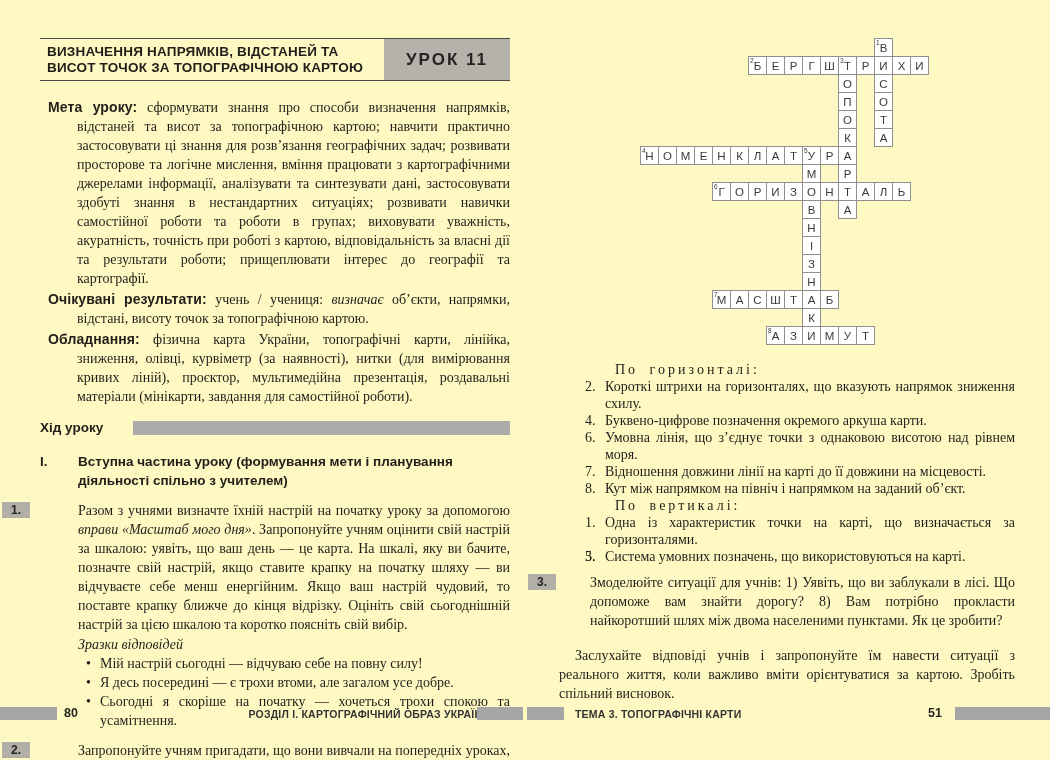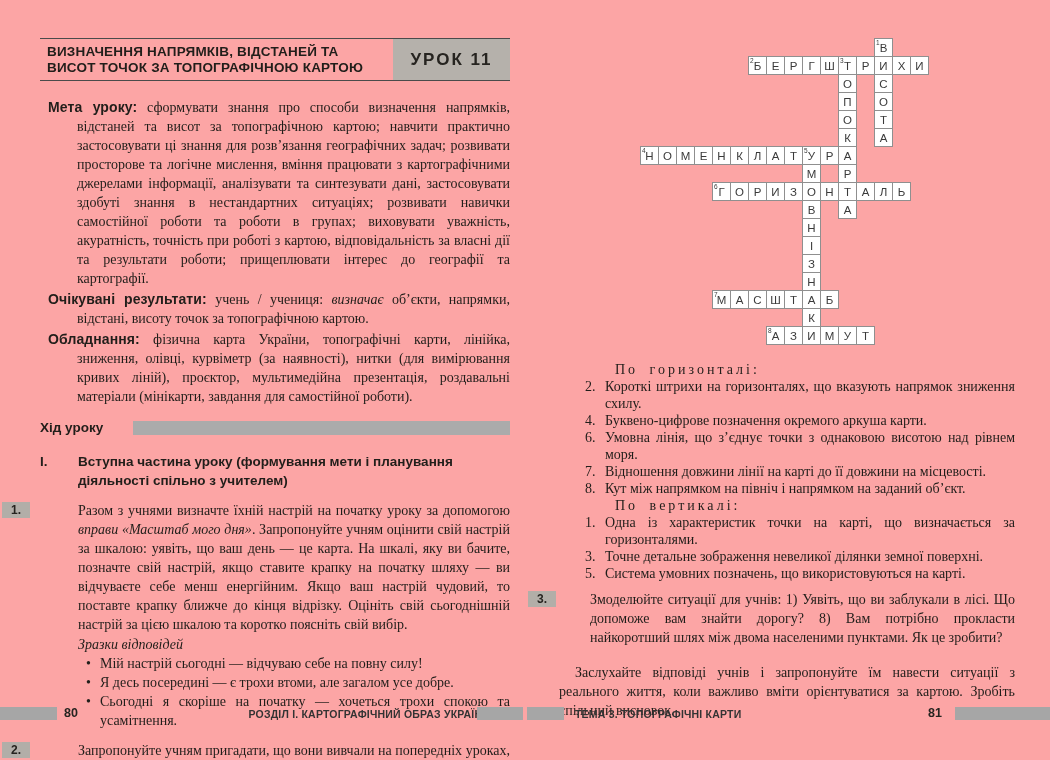--- a/index.html
+++ b/index.html
@@ -1,23 +1,23 @@
 <!DOCTYPE html>
 <html><head>
 <meta charset="utf-8">
 <style>
   html,body{margin:0;padding:0;background:#ffffff;}
   body{width:1050px;height:760px;font-family:"Liberation Serif",serif;color:#211e1a;}
-  .spread{position:relative;width:1050px;height:760px;background:#fca5a5;overflow:hidden;}
+  .spread{position:relative;width:1050px;height:760px;background:#fef9c3;overflow:hidden;}
 
   
   .left-content{position:absolute;left:40px;top:38px;width:470px;font-size:14px;line-height:19px;text-align:justify;}
   .title-block{border-top:1px solid #4a4a4a;border-bottom:1px solid #4a4a4a;display:flex;align-items:stretch;justify-content:space-between;min-height:40px;}
   .title-text{font-family:"Liberation Sans",sans-serif;font-weight:bold;font-size:13.5px;line-height:16px;padding:5px 0 4px 7px;width:335px;text-align:left;letter-spacing:.2px;}
-  .lesson-badge{width:117px;background:#b5b1ab;display:flex;align-items:center;justify-content:center;
+  .lesson-badge{width:126px;background:#b5b1ab;display:flex;align-items:center;justify-content:center;
     font-family:"Liberation Sans",sans-serif;font-weight:bold;font-size:17px;letter-spacing:2px;color:#262420;}
   p{margin:0;}
   .hang{padding-left:37px;text-indent:-29px;margin-top:2px;}
   .lead{font-family:"Liberation Sans",sans-serif;font-weight:bold;letter-spacing:.1px;}
   .first-para{margin-top:17px;}
   .course-row{display:flex;align-items:center;margin-top:12px;}
   .course-label{font-family:"Liberation Sans",sans-serif;font-weight:bold;font-size:13.5px;width:75px;text-align:left;}
   .course-bar{flex:1;height:14px;background:#ababab;margin-left:18px;}
   .section-head{display:flex;margin-top:15px;font-family:"Liberation Sans",sans-serif;font-weight:bold;font-size:13.5px;line-height:19px;text-align:left;}
   .section-num{width:38px;}
@@ -168,34 +168,34 @@
         <div class="clue"><span class="clue-num">2.</span><span>Короткі штрихи на горизонталях, що вказують напрямок зниження схилу.</span></div>
         <div class="clue"><span class="clue-num">4.</span><span>Буквено-цифрове позначення окремого аркуша карти.</span></div>
         <div class="clue"><span class="clue-num">6.</span><span>Умовна лінія, що з’єднує точки з однаковою висотою над рівнем моря.</span></div>
         <div class="clue"><span class="clue-num">7.</span><span>Відношення довжини лінії на карті до її довжини на місцевості.</span></div>
         <div class="clue"><span class="clue-num">8.</span><span>Кут між напрямком на північ і напрямком на заданий об’єкт.</span></div>
       </div>
 
     <div class="clue-head">По вертикалі:</div>
     <div>
         <div class="clue"><span class="clue-num">1.</span><span>Одна із характеристик точки на карті, що визначається за горизонталями.</span></div>
-        <div class="clue"><span class="clue-num">3.</span><span>Точне детальне зображення невеликої ділянки земної поверхні.</span></div>
+        <div class="clue"><span class="clue-num">3.</span></div>
         <div class="clue"><span class="clue-num">5.</span><span>Система умовних позначень, що використовуються на карті.</span></div>
       </div>
 
     <div class="item3">
       <div class="item-badge">3.</div>
       <p>Змоделюйте ситуації для учнів: 1) Уявіть, що ви заблукали в лісі. Що допоможе вам знайти дорогу? 8) Вам потрібно прокласти найкоротший шлях між двома населеними пунктами. Як це зробити?</p>
     </div>
     <p class="indent-para">Заслухайте відповіді учнів і запропонуйте їм навести ситуації з реального життя, коли важливо вміти орієнтуватися за картою. Зробіть спільний висновок.</p>
   </div>
 
   <div class="bar" style="left:0;width:57px;"></div>
   <div class="page-num" style="left:64px;">80</div>
   <div class="footer-text" style="left:240px;width:250px;text-align:right;">РОЗДІЛ І. КАРТОГРАФІЧНИЙ ОБРАЗ УКРАЇНИ</div>
   <div class="bar" style="left:477px;width:46px;"></div>
 
   <div class="bar" style="left:527px;width:37px;"></div>
   <div class="footer-text" style="left:575px;width:300px;text-align:left;">ТЕМА 3. ТОПОГРАФІЧНІ КАРТИ</div>
-  <div class="page-num" style="left:928px;">81</div>
+  <div class="page-num" style="left:928px;">51</div>
   <div class="bar" style="left:955px;width:95px;"></div>
 
 </div>
 
 </body></html>

